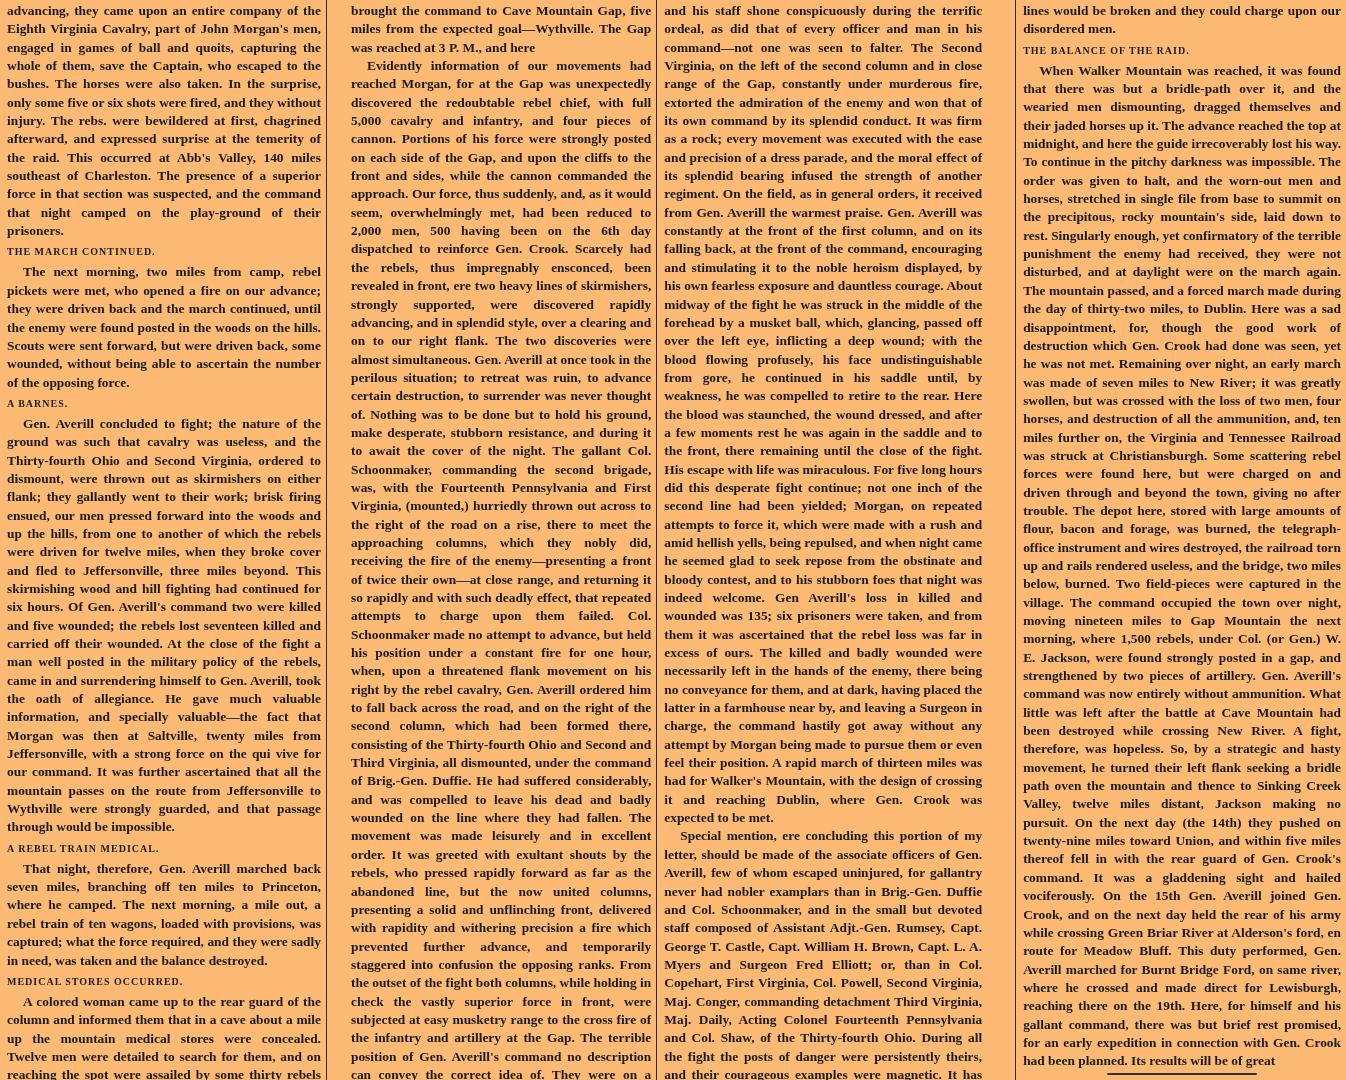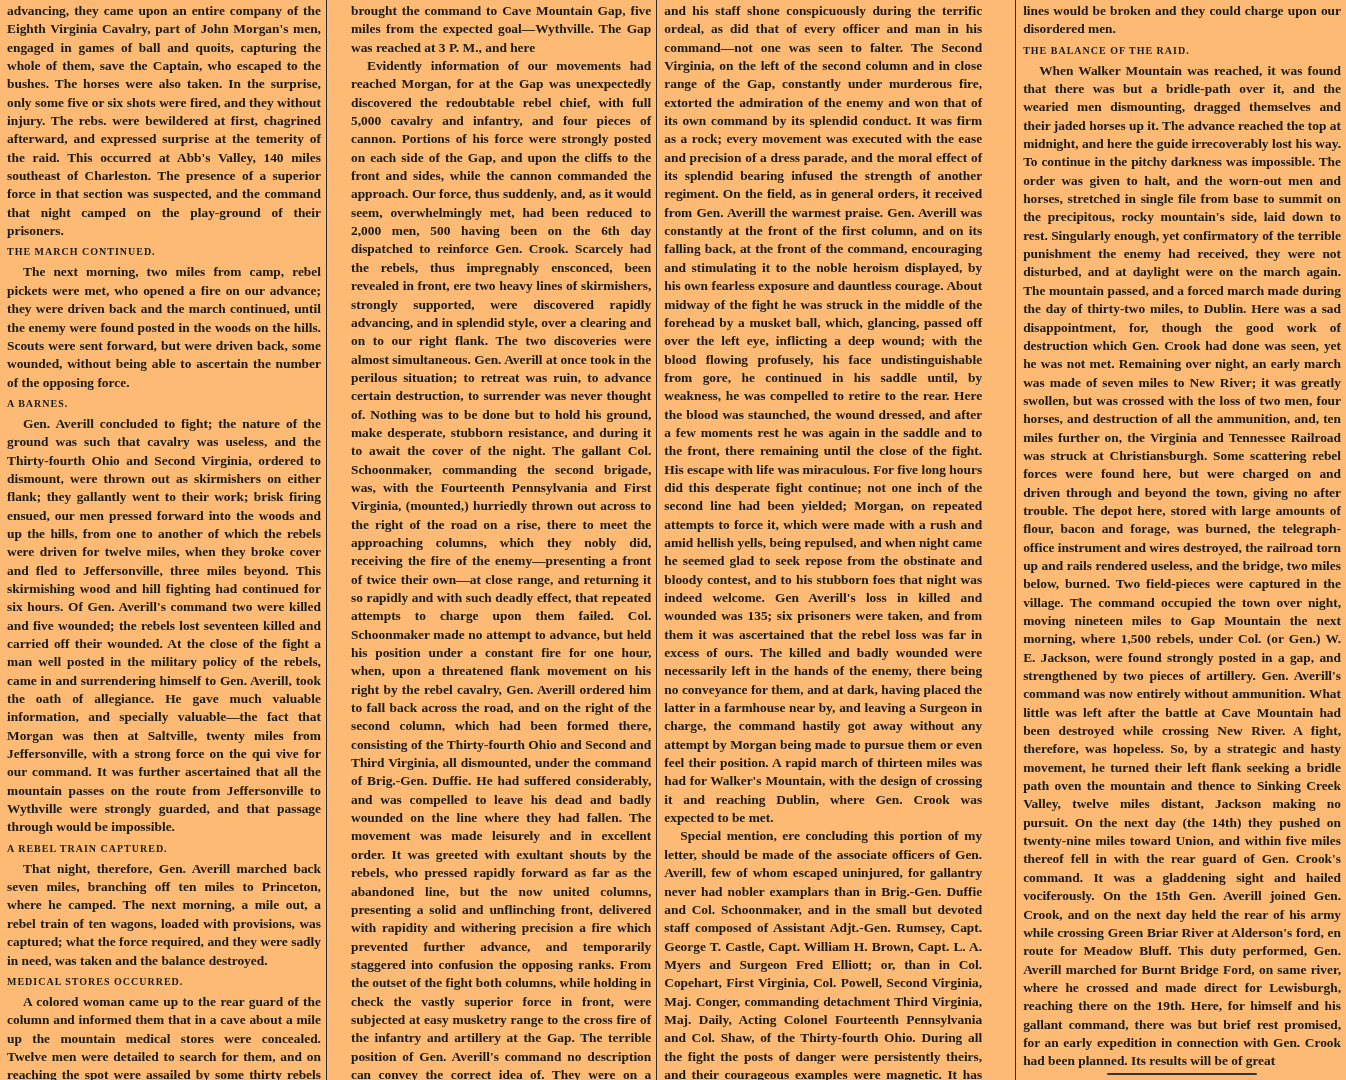--- a/index.html
+++ b/index.html
@@ -47,21 +47,21 @@
 </head>
 <body>
 
 <div class="page">
   <div class="col col1">
       <p class="para">advancing, they came upon an entire company of the Eighth Virginia Cavalry, part of John Morgan's men, engaged in games of ball and quoits, capturing the whole of them, save the Captain, who escaped to the bushes. The horses were also taken. In the surprise, only some five or six shots were fired, and they without injury. The rebs. were bewildered at first, chagrined afterward, and expressed surprise at the temerity of the raid. This occurred at Abb's Valley, 140 miles southeast of Charleston. The presence of a superior force in that section was suspected, and the command that night camped on the play-ground of their prisoners.</p>
       <div class="head">THE MARCH CONTINUED.</div>
       <p class="para indent">The next morning, two miles from camp, rebel pickets were met, who opened a fire on our advance; they were driven back and the march continued, until the enemy were found posted in the woods on the hills. Scouts were sent forward, but were driven back, some wounded, without being able to ascertain the number of the opposing force.</p>
       <div class="head">A BARNES.</div>
       <p class="para indent">Gen. Averill concluded to fight; the nature of the ground was such that cavalry was useless, and the Thirty-fourth Ohio and Second Virginia, ordered to dismount, were thrown out as skirmishers on either flank; they gallantly went to their work; brisk firing ensued, our men pressed forward into the woods and up the hills, from one to another of which the rebels were driven for twelve miles, when they broke cover and fled to Jeffersonville, three miles beyond. This skirmishing wood and hill fighting had continued for six hours. Of Gen. Averill's command two were killed and five wounded; the rebels lost seventeen killed and carried off their wounded. At the close of the fight a man well posted in the military policy of the rebels, came in and surrendering himself to Gen. Averill, took the oath of allegiance. He gave much valuable information, and specially valuable—the fact that Morgan was then at Saltville, twenty miles from Jeffersonville, with a strong force on the qui vive for our command. It was further ascertained that all the mountain passes on the route from Jeffersonville to Wythville were strongly guarded, and that passage through would be impossible.</p>
-      <div class="head">A REBEL TRAIN CAPTURED.</div>
+      <div class="head">A REBEL TRAIN MEDICAL.</div>
       <p class="para indent">That night, therefore, Gen. Averill marched back seven miles, branching off ten miles to Princeton, where he camped. The next morning, a mile out, a rebel train of ten wagons, loaded with provisions, was captured; what the force required, and they were sadly in need, was taken and the balance destroyed.</p>
       <div class="head">MEDICAL STORES OCCURRED.</div>
       <p class="para indent">A colored woman came up to the rear guard of the column and informed them that in a cave about a mile up the mountain medical stores were concealed. Twelve men were detailed to search for them, and on reaching the spot were assailed by some thirty rebels on guard. They retreated to the main column and returned reinforced. The rebels skedaddled, the cave was entered, a large quantity of medicines and of surgical instruments were discovered, all of which were destroyed. A weary march was taken across Walker Mountain to Mountain Gap, and the next day (the 10th) a forced march of twenty-five miles</p>
     </div>
   <div class="col col2">
       <p class="para">brought the command to Cave Mountain Gap, five miles from the expected goal—Wythville. The Gap was reached at 3 P. M., and here</p>
       <p class="para indent">Evidently information of our movements had reached Morgan, for at the Gap was unexpectedly discovered the redoubtable rebel chief, with full 5,000 cavalry and infantry, and four pieces of cannon. Portions of his force were strongly posted on each side of the Gap, and upon the cliffs to the front and sides, while the cannon commanded the approach. Our force, thus suddenly, and, as it would seem, overwhelmingly met, had been reduced to 2,000 men, 500 having been on the 6th day dispatched to reinforce Gen. Crook. Scarcely had the rebels, thus impregnably ensconced, been revealed in front, ere two heavy lines of skirmishers, strongly supported, were discovered rapidly advancing, and in splendid style, over a clearing and on to our right flank. The two discoveries were almost simultaneous. Gen. Averill at once took in the perilous situation; to retreat was ruin, to advance certain destruction, to surrender was never thought of. Nothing was to be done but to hold his ground, make desperate, stubborn resistance, and during it to await the cover of the night. The gallant Col. Schoonmaker, commanding the second brigade, was, with the Fourteenth Pennsylvania and First Virginia, (mounted,) hurriedly thrown out across to the right of the road on a rise, there to meet the approaching columns, which they nobly did, receiving the fire of the enemy—presenting a front of twice their own—at close range, and returning it so rapidly and with such deadly effect, that repeated attempts to charge upon them failed. Col. Schoonmaker made no attempt to advance, but held his position under a constant fire for one hour, when, upon a threatened flank movement on his right by the rebel cavalry, Gen. Averill ordered him to fall back across the road, and on the right of the second column, which had been formed there, consisting of the Thirty-fourth Ohio and Second and Third Virginia, all dismounted, under the command of Brig.-Gen. Duffie. He had suffered considerably, and was compelled to leave his dead and badly wounded on the line where they had fallen. The movement was made leisurely and in excellent order. It was greeted with exultant shouts by the rebels, who pressed rapidly forward as far as the abandoned line, but the now united columns, presenting a solid and unflinching front, delivered with rapidity and withering precision a fire which prevented further advance, and temporarily staggered into confusion the opposing ranks. From the outset of the fight both columns, while holding in check the vastly superior force in front, were subjected at easy musketry range to the cross fire of the infantry and artillery at the Gap. The terrible position of Gen. Averill's command no description can convey the correct idea of. They were on a cleared section, with a force double their own to the left, and another double their own to the front, with no cover of hills or woods to fall back to, and with but the one thing to do—to maintain their position under the heavy and continuous fire of shot and shell. The gallantry of Gen. Averill</p>
     </div>
   <div class="col col3">
       <p class="para">and his staff shone conspicuously during the terrific ordeal, as did that of every officer and man in his command—not one was seen to falter. The Second Virginia, on the left of the second column and in close range of the Gap, constantly under murderous fire, extorted the admiration of the enemy and won that of its own command by its splendid conduct. It was firm as a rock; every movement was executed with the ease and precision of a dress parade, and the moral effect of its splendid bearing infused the strength of another regiment. On the field, as in general orders, it received from Gen. Averill the warmest praise. Gen. Averill was constantly at the front of the first column, and on its falling back, at the front of the command, encouraging and stimulating it to the noble heroism displayed, by his own fearless exposure and dauntless courage. About midway of the fight he was struck in the middle of the forehead by a musket ball, which, glancing, passed off over the left eye, inflicting a deep wound; with the blood flowing profusely, his face undistinguishable from gore, he continued in his saddle until, by weakness, he was compelled to retire to the rear. Here the blood was staunched, the wound dressed, and after a few moments rest he was again in the saddle and to the front, there remaining until the close of the fight. His escape with life was miraculous. For five long hours did this desperate fight continue; not one inch of the second line had been yielded; Morgan, on repeated attempts to force it, which were made with a rush and amid hellish yells, being repulsed, and when night came he seemed glad to seek repose from the obstinate and bloody contest, and to his stubborn foes that night was indeed welcome. Gen Averill's loss in killed and wounded was 135; six prisoners were taken, and from them it was ascertained that the rebel loss was far in excess of ours. The killed and badly wounded were necessarily left in the hands of the enemy, there being no conveyance for them, and at dark, having placed the latter in a farmhouse near by, and leaving a Surgeon in charge, the command hastily got away without any attempt by Morgan being made to pursue them or even feel their position. A rapid march of thirteen miles was had for Walker's Mountain, with the design of crossing it and reaching Dublin, where Gen. Crook was expected to be met.</p>

